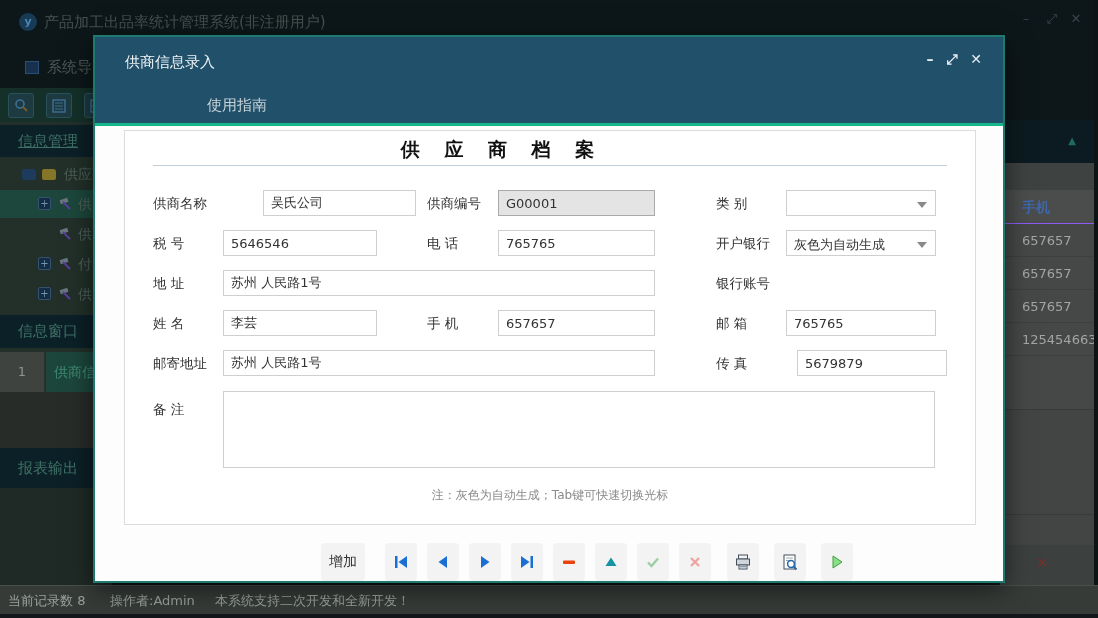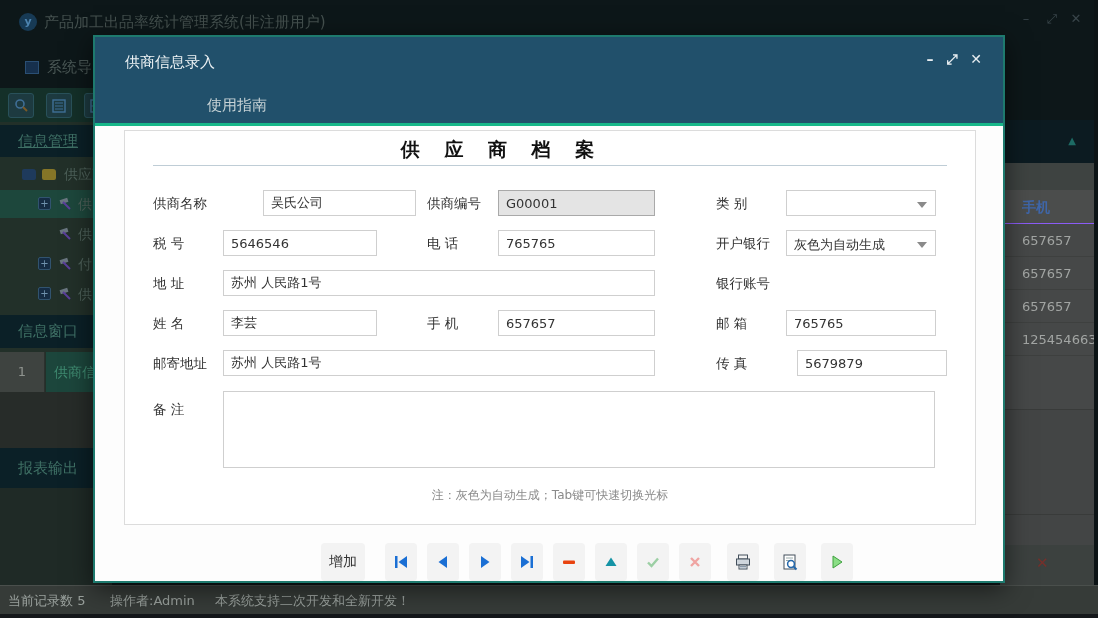--- a/index.html
+++ b/index.html
@@ -208,21 +208,21 @@
     <div class="rp-fill1"></div>
     <div class="rp-fill2"></div>
     <div class="rp-fill3"></div>
     <div class="rp-btnband">
       <span class="rp-x">✕</span>
     </div>
   </div>
   <div class="win-edge"></div>
 
   <div class="statusbar">
-    <span class="sb-item sb-1">当前记录数 5</span>
+    <span class="sb-item sb-1">当前记录数 8</span>
     <span class="sb-item sb-2">操作者:Admin</span>
     <span class="sb-item sb-3">本系统支持二次开发和全新开发！</span>
   </div>
   <div class="bottom-strip"></div>
 
   <div class="modal">
     <div class="m-header">
       <div class="m-title">供商信息录入</div>
       <div class="m-ctrl mc-min">–</div>
       <div class="m-ctrl mc-max">⤢</div>

